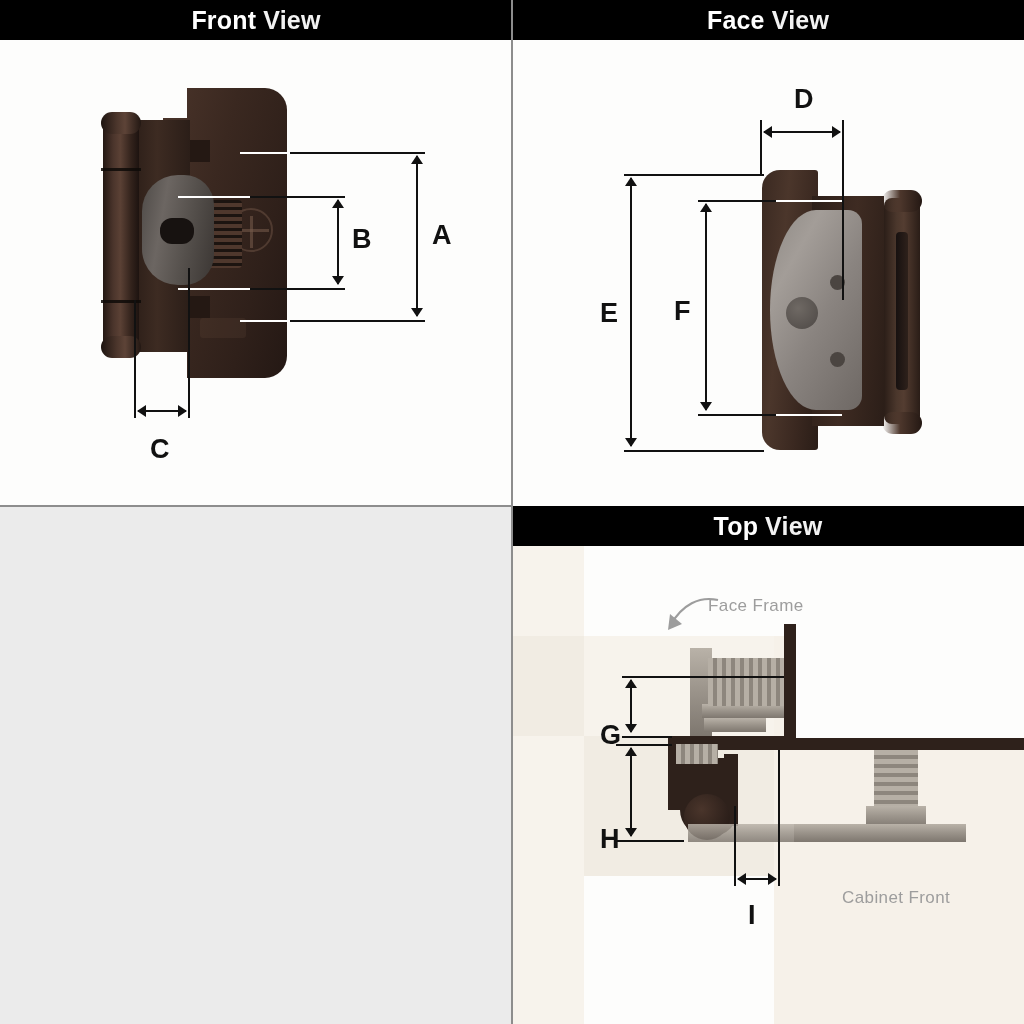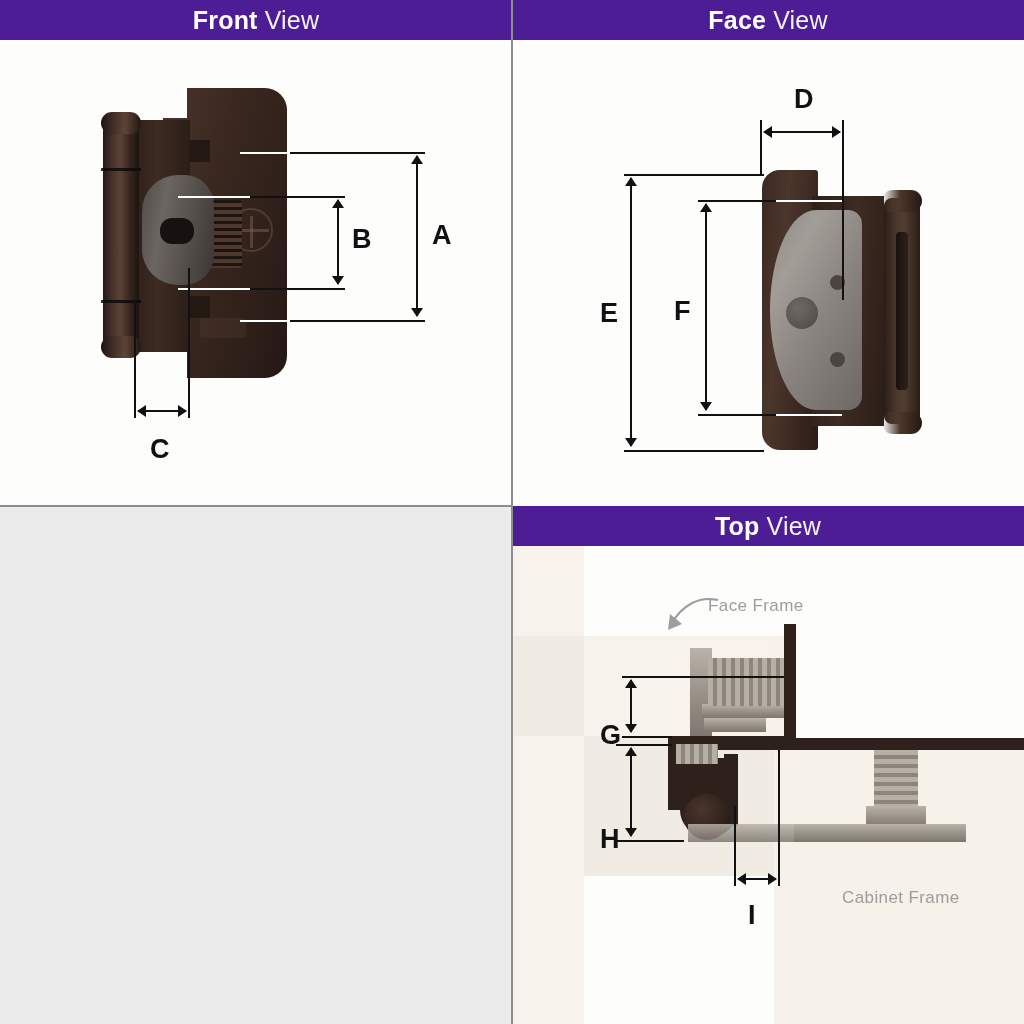--- a/index.html
+++ b/index.html
@@ -16,26 +16,26 @@
   .p-front { left:0;   top:0;   width:512px; height:506px; background:#fdfdfc; }
   .p-side  { left:512px; top:0; width:512px; height:506px; background:#fdfdfc; }
   .p-table { left:0;   top:506px; width:512px; height:518px; background:#ebebeb; }
   .p-top   { left:512px; top:506px; width:512px; height:518px; background:#fdfdfc; }
 
   .vdiv { position:absolute; left:511px; top:0; width:1.5px; height:1024px; background:#8d8d8d; z-index:8;}
   .hdiv-left { position:absolute; left:0; top:505px; width:512px; height:1.5px; background:#8d8d8d; z-index:8;}
 
   .bar {
     position:absolute; left:0; width:100%; height:40px;
-    background:#4c1d95; color:#ffffff;
+    background:#000000; color:#ffffff;
     display:flex; align-items:center; justify-content:center;
     font-size:25px; letter-spacing:.2px;
   }
   .bar .b { font-weight:bold; }
-  .bar .n { font-weight:normal; margin-left:7px; color:#f2f2f2;}
+  .bar .n { font-weight:bold; margin-left:7px; color:#f2f2f2;}
   .bar-top0 { top:0; }
   .bar-top506 { top:0px; }
 
   
   .dim-label { position:absolute; font-weight:bold; color:#111; font-size:27px; line-height:1;}
   .vline { position:absolute; width:2px; background:#111; }
   .hline { position:absolute; height:2px; background:#111; }
   .varrow { position:absolute; width:2px; background:#111; }
   .varrow::before, .varrow::after{
     content:""; position:absolute; left:-5px; width:0; height:0;
@@ -305,21 +305,21 @@
       <div class="tv-thread-v" style="left:362px;top:244px;width:44px;height:64px;"></div>
       <div class="tv-metal" style="left:354px;top:300px;width:60px;height:22px;"></div>
       <div class="tv-metal" style="left:282px;top:318px;width:172px;height:18px;"></div>
       <div class="tv-metal" style="left:176px;top:318px;width:110px;height:18px;opacity:.85;"></div>
 
       <div class="tv-anno" style="left:196px;top:90px;">Face Frame</div>
       <svg style="position:absolute;left:148px;top:88px;" width="60" height="42">
         <path d="M58 6 C40 2, 22 10, 10 32" stroke="#9d9d9d" stroke-width="2.2" fill="none"></path>
         <path d="M8 36 L10 20 L22 30 Z" fill="#9d9d9d"></path>
       </svg>
-      <div class="tv-anno" style="left:330px;top:382px;">Cabinet Frame</div>
+      <div class="tv-anno" style="left:330px;top:382px;">Cabinet Front</div>
 
       <div class="hline" style="left:110px;top:170px;width:162px;"></div>
       <div class="hline" style="left:110px;top:230px;width:50px;"></div>
       <div class="varrow" style="left:118px;top:174px;height:52px;"></div>
       <div class="dim-label" style="left:88px;top:216px;">G</div>
 
       <div class="hline" style="left:104px;top:238px;width:56px;"></div>
       <div class="hline" style="left:104px;top:334px;width:68px;"></div>
       <div class="varrow" style="left:118px;top:242px;height:88px;"></div>
       <div class="dim-label" style="left:88px;top:320px;">H</div>

